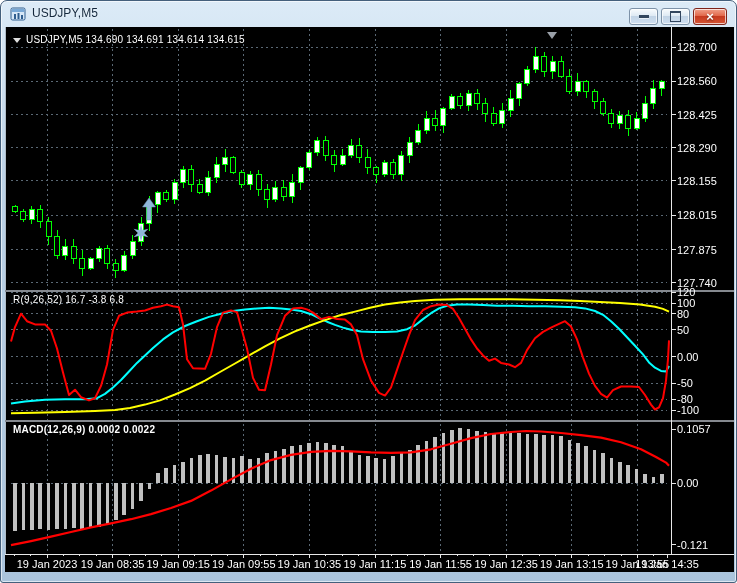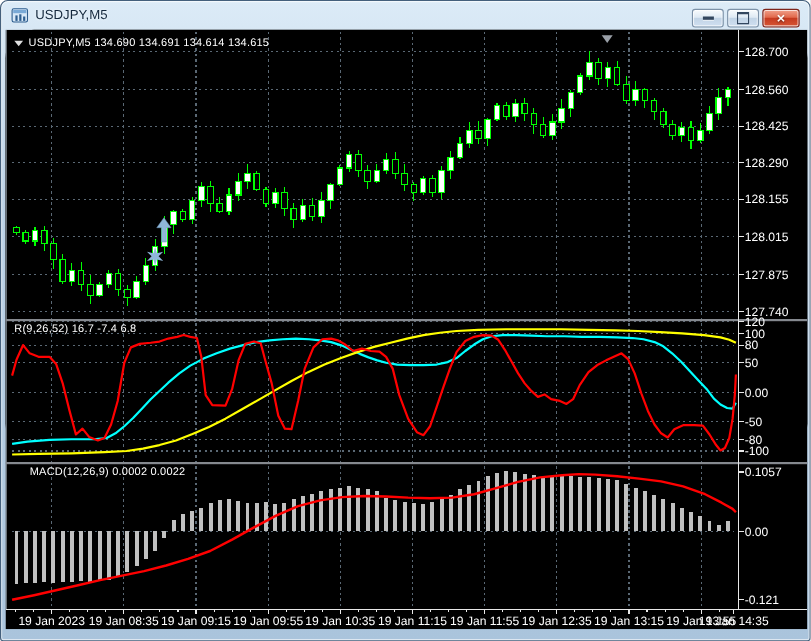--- a/index.html
+++ b/index.html
@@ -21,21 +21,21 @@
   .glyph-min{width:10px;height:3px;background:#32465e;box-shadow:0 1px 0 rgba(255,255,255,.6);}
   .glyph-res{width:9px;height:8px;border:1px solid #32465e;border-top-width:2px;background:transparent;}
   .glyph-x{color:#fff;font-size:13px;font-weight:bold;line-height:13px;
     text-shadow:0 1px 2px rgba(0,0,0,.5);font-family:"Liberation Sans",sans-serif;}
   .client{position:absolute;left:4px;top:26px;width:729px;height:384px;background:#000;border-radius:26px;}
   #chart-svg{position:absolute;left:0;top:0;}
   #chart-svg text{font-family:"Liberation Sans",sans-serif;font-size:11px;fill:#ffffff;}
   .lbl{position:absolute;color:#fff;font-size:10px;white-space:nowrap;letter-spacing:.2px;}
   .main-lbl{left:8px;top:7px;}
   .p2-lbl{left:8px;top:267px;}
-  .p3-lbl{left:22px;top:397px;}
+  .p3-lbl{left:8px;top:397px;font-weight:bold;}
   .dd{display:inline-block;width:0;height:0;border-left:4px solid transparent;
     border-right:4px solid transparent;border-top:5px solid #dfdfdf;margin-right:5px;}
 </style>
 </head>
 <body>
 
 <div class="window">
   <div class="titlebar">
     <span class="app-icon">
       <svg width="16" height="16" viewBox="0 0 16 16">
@@ -460,16 +460,16 @@
           <text x="566.8" y="541" text-anchor="middle">19 Jan 13:15</text>
           <line x1="632.4" y1="527" x2="632.4" y2="531" stroke="#E8E8E8" shape-rendering="crispEdges"></line>
           <text x="632.4" y="541" text-anchor="middle">19 Jan 13:55</text>
           <line x1="662" y1="527" x2="662" y2="531" stroke="#E8E8E8" shape-rendering="crispEdges"></line>
           <text x="662" y="541" text-anchor="middle">19 Jan 14:35</text>
         </g>
       </svg>
     <div class="lbl main-lbl">
       <span class="dd"></span><span>USDJPY,M5  134.690 134.691 134.614 134.615</span>
     </div>
-    <div class="lbl p2-lbl">R(9,26,52) 16.7 -7.4 6.8</div>
+    <div class="lbl p2-lbl">R(9,26,52) 16.7 -3.8 6.8</div>
     <div class="lbl p3-lbl">MACD(12,26,9) 0.0002 0.0022</div>
   </div>
 </div>
 
 </body></html>

